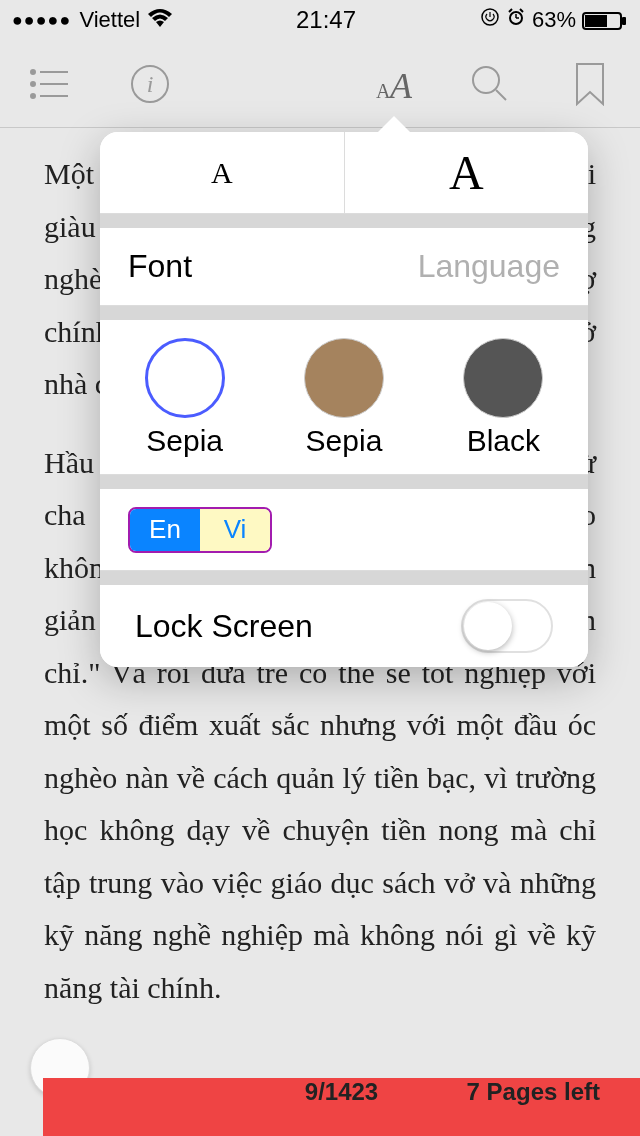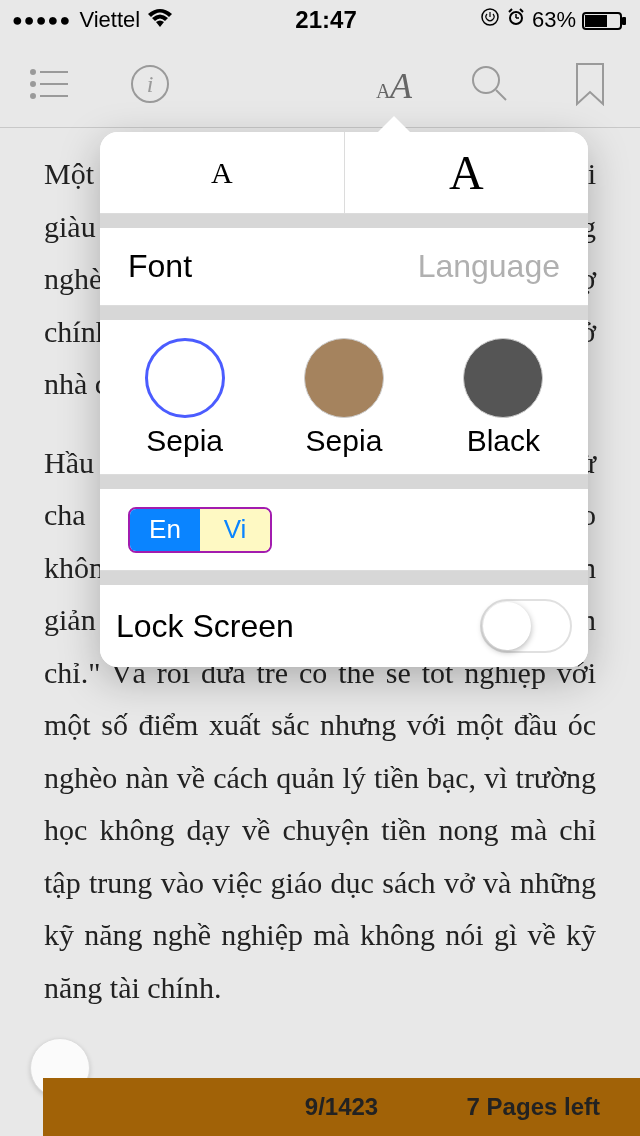--- a/index.html
+++ b/index.html
@@ -19,21 +19,21 @@
       justify-content: space-between;
       padding: 0 12px;
       font-size: 22px;
       font-weight: 500;
       color: #000;
     }
     .status-left { display: flex; align-items: center; gap: 8px; }
     .status-right { display: flex; align-items: center; gap: 6px; }
     .dots { letter-spacing: 1px; font-size: 18px; }
     .wifi-icon { font-size: 22px; }
-    .status-center { font-weight: 700; font-size: 24px; }
+    .status-center { font-weight: 400; font-size: 24px; }
     .battery-icon svg { vertical-align: middle; }
 
     
     .toolbar {
       height: 88px;
       background: #e8e8e8;
       border-bottom: 1px solid #c8c8c8;
       display: flex;
       align-items: center;
       justify-content: space-between;
@@ -162,21 +162,21 @@
       font-size: 26px;
     }
     .seg-btn.active { background: #0a84ff; color: #fff; }
     .seg-btn.inactive { background: #fef9c3; color: #0a84ff; }
 
     .lock-row {
       display: flex;
       align-items: center;
       justify-content: space-between;
       height: 82px;
-      padding: 0 16px;
+      padding: 0 35px;
       font-size: 32px;
     }
     .switch {
       width: 92px; height: 54px;
       background: #fff;
       border: 2px solid #e0e0e0;
       border-radius: 28px;
       position: relative;
     }
     .switch-knob {
@@ -186,23 +186,23 @@
       background: #fff;
       border-radius: 50%;
       box-shadow: 0 2px 6px rgba(0,0,0,0.3);
     }
 
     
     .footer {
       position: absolute;
       left: 0; right: 0; bottom: 0;
       height: 58px;
-      background: #a16207;
-      display: flex;
-      align-items: center;
+      background: #ef4444;
+      display: flex;
+      align-items: flex-start;
       margin-left: 43px;
     }
     .slider-handle {
       position: absolute;
       left: 30px;
       bottom: 38px;
       width: 60px; height: 60px;
       background: #fbfbfb;
       border-radius: 50%;
       border: 1px solid #ddd;

